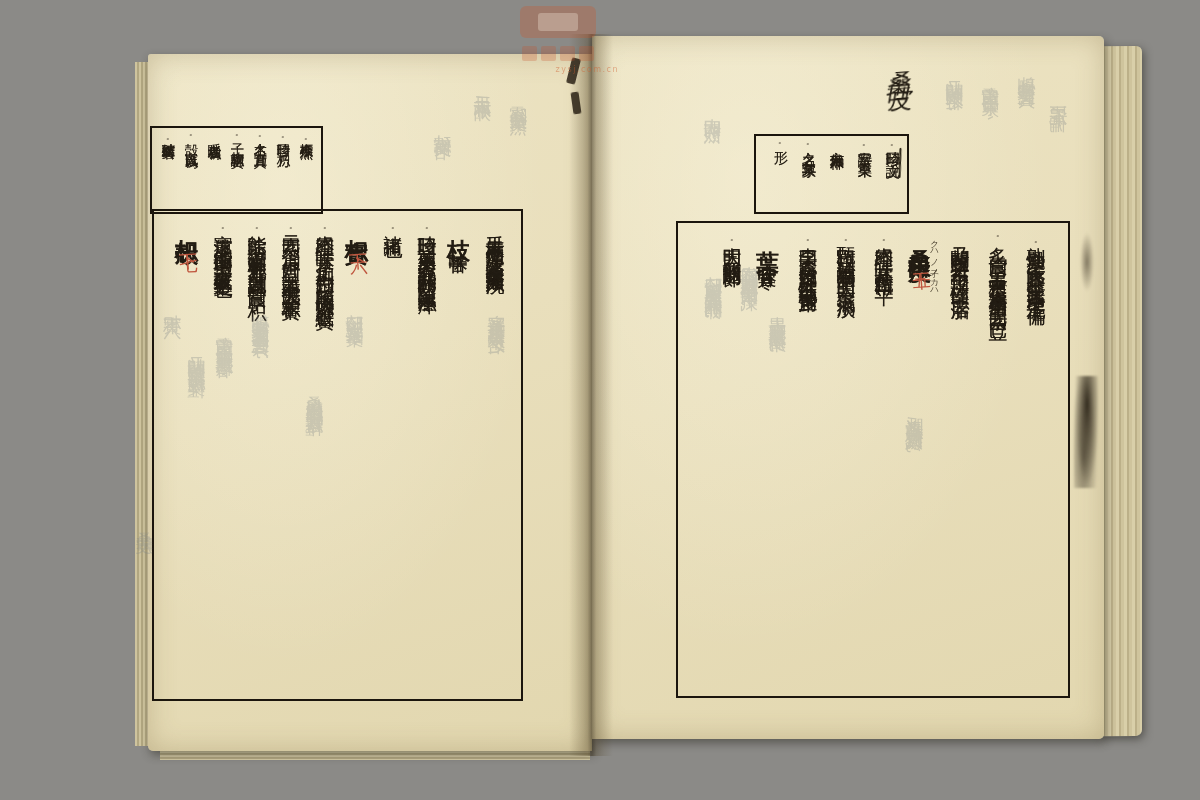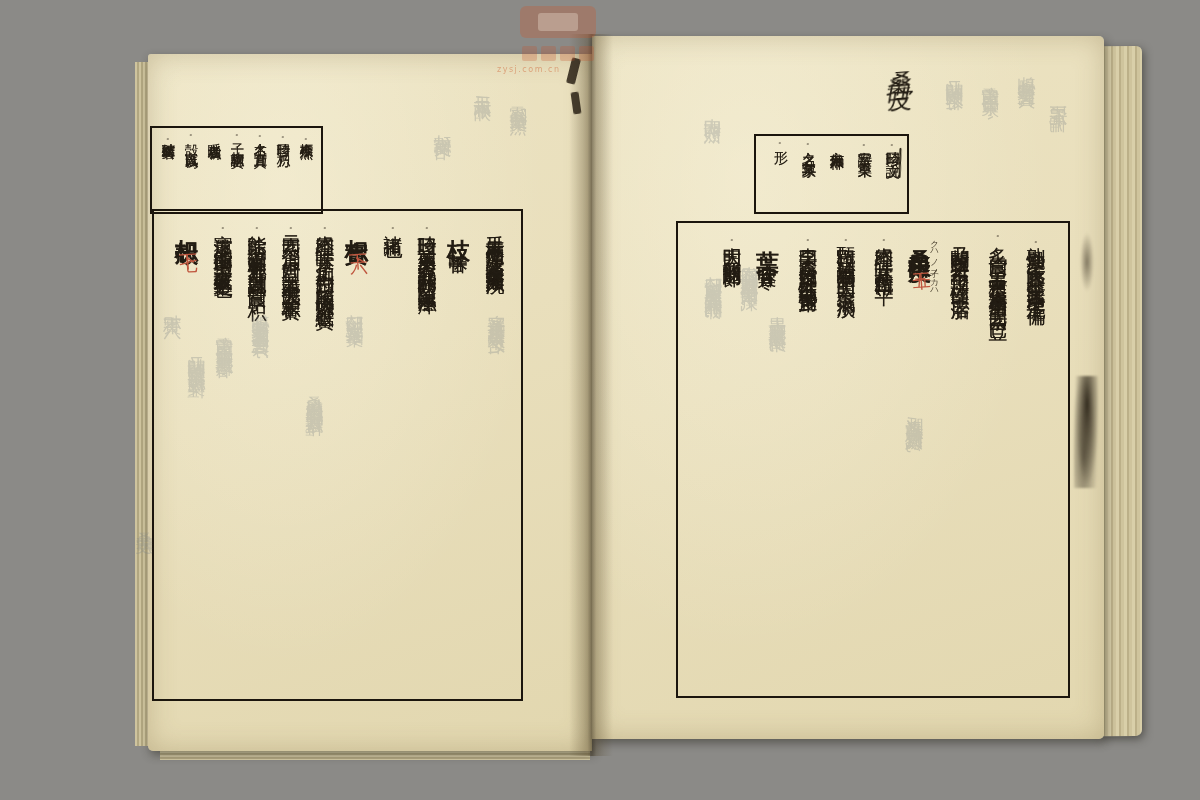--- a/index.html
+++ b/index.html
@@ -64,21 +64,21 @@
         background:radial-gradient(ellipse at 55% 25%, rgba(25,18,8,.85), rgba(25,18,8,0) 68%),
                    radial-gradient(ellipse at 40% 72%, rgba(25,18,8,.55), rgba(25,18,8,0) 70%);}
   .smudge-b{left:1080px;top:232px;width:14px;height:60px;
         background:radial-gradient(ellipse, rgba(30,22,10,.5), rgba(30,22,10,0) 70%);}
   
   .watermark{position:absolute;left:497px;top:6px;width:122px;height:92px;opacity:.85;pointer-events:none;}
   .wm-logo{width:76px;height:32px;margin:0 auto;background:rgba(205,85,40,.34);border-radius:6px;position:relative;}
   .wm-logo span{position:absolute;left:18px;top:7px;width:40px;height:18px;background:rgba(255,240,220,.35);border-radius:3px;}
   .wm-glyphs{display:flex;gap:4px;justify-content:center;margin-top:8px;}
   .wm-g{width:15px;height:15px;background:rgba(200,80,40,.30);border-radius:2px;}
-  .wm-latin{margin-top:4px;text-align:left;font-size:8px;letter-spacing:1.5px;
+  .wm-latin{margin-top:4px;text-align:right;font-size:8px;letter-spacing:1.5px;
         color:rgba(205,95,50,.55);font-family:"DejaVu Sans",sans-serif;}
 </style>
 </head>
 <body>
 
 <div class="scene">
 
   <div class="page-stack-right"></div>
   <div class="page-stack-left"></div>
   <div class="page-stack-bottom"></div>

